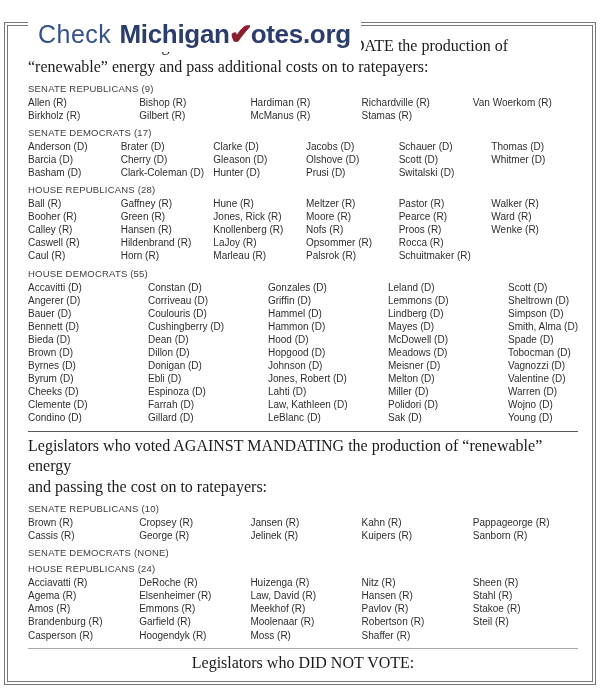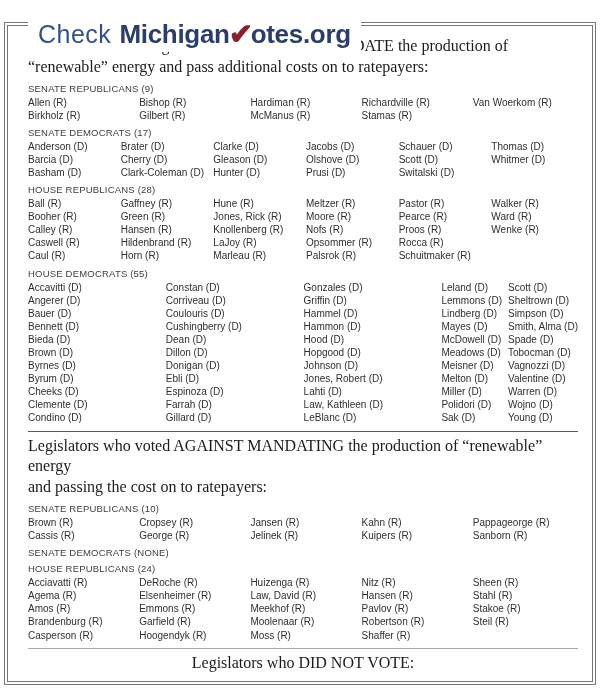--- a/index.html
+++ b/index.html
@@ -125,21 +125,21 @@
           <span class="name">Pastor (R)</span>
           <span class="name">Pearce (R)</span>
           <span class="name">Proos (R)</span>
           <span class="name">Rocca (R)</span>
           <span class="name">Schuitmaker (R)</span>
           <span class="name">Walker (R)</span>
           <span class="name">Ward (R)</span>
           <span class="name">Wenke (R)</span>
         </div>
         <div class="group-label">HOUSE DEMOCRATS (55)</div>
-        <div class="name-grid" style="grid-template-rows: repeat(11, auto); grid-template-columns: repeat(3, 1fr);">
+        <div class="name-grid" style="grid-template-rows: repeat(11, auto); grid-template-columns: repeat(4, 1fr);">
           <span class="name">Accavitti (D)</span>
           <span class="name">Angerer (D)</span>
           <span class="name">Bauer (D)</span>
           <span class="name">Bennett (D)</span>
           <span class="name">Bieda (D)</span>
           <span class="name">Brown (D)</span>
           <span class="name">Byrnes (D)</span>
           <span class="name">Byrum (D)</span>
           <span class="name">Cheeks (D)</span>
           <span class="name">Clemente (D)</span>

